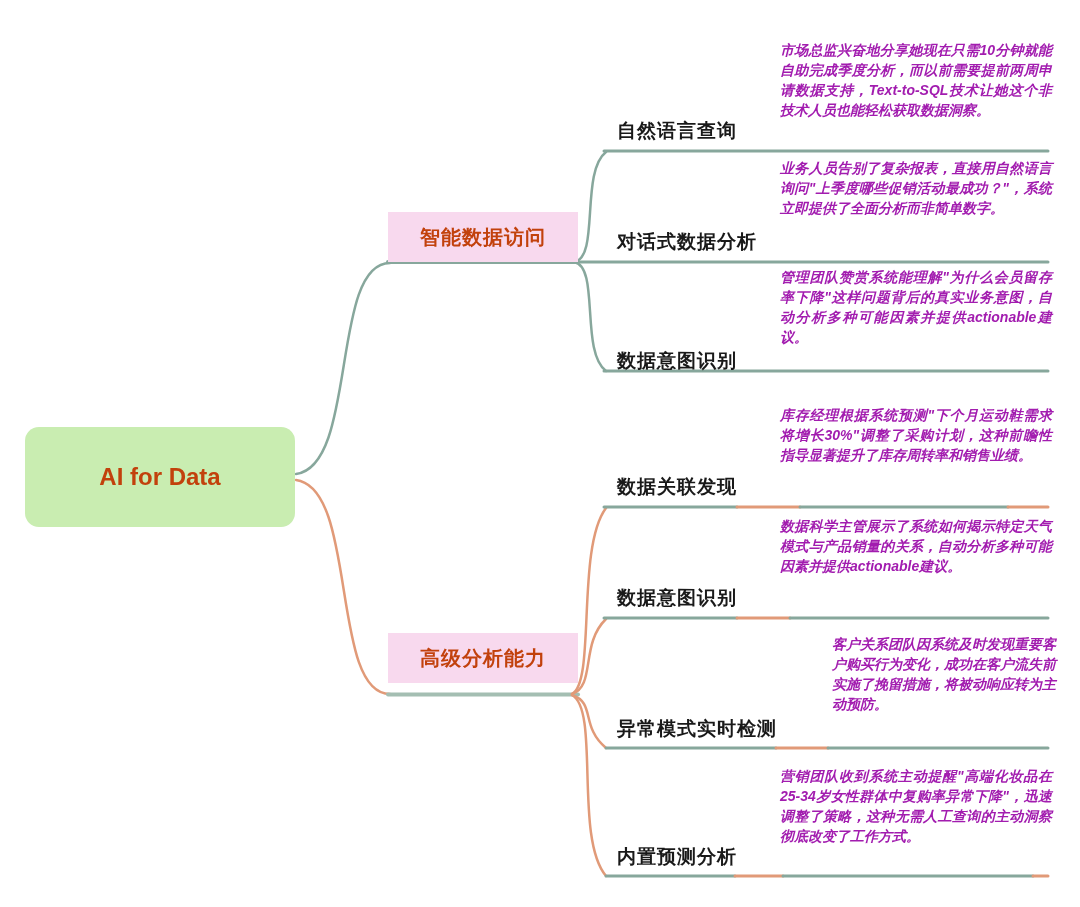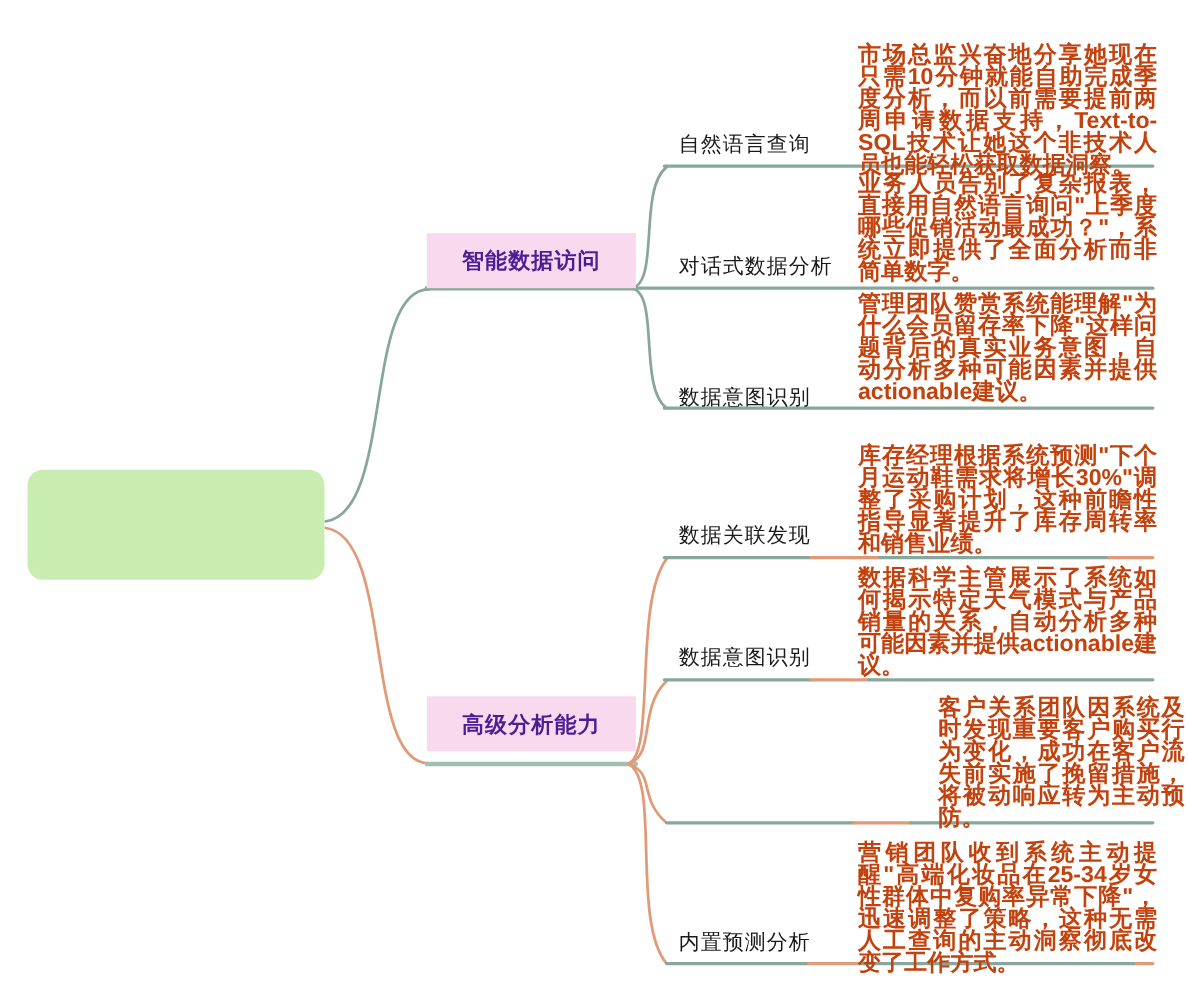--- a/index.html
+++ b/index.html
@@ -3,38 +3,38 @@
 <meta charset="utf-8">
 <style>
   html,body{margin:0;padding:0;background:#ffffff;}
   #canvas{
     position:relative;width:1080px;height:907px;background:#ffffff;
     font-family:"Liberation Sans","DejaVu Sans",sans-serif;overflow:hidden;
   }
   #links{position:absolute;left:0;top:0;width:1080px;height:907px;}
   .node-box{
     position:absolute;display:flex;align-items:center;justify-content:center;
-    box-sizing:border-box;color:#4c1d95;font-weight:700;
+    box-sizing:border-box;color:#c2410c;font-weight:700;
   }
   .root-box{
     left:25px;top:427px;width:270px;height:100px;border-radius:14px;
     font-size:24px;line-height:34px;text-align:center;
   }
   .branch-box{width:190px;height:50px;font-size:20px;letter-spacing:1px;}
   .branch-box.b1{left:388px;top:212px;}
   .branch-box.b2{left:388px;top:609px;margin-top:24px;}
   .leaf-label{
-    position:absolute;left:617px;font-size:19px;font-weight:400;color:#191919;
+    position:absolute;left:617px;font-size:19px;font-weight:700;color:#191919;
     letter-spacing:1px;white-space:nowrap;
   }
   .leaf-desc{
-    position:absolute;left:780px;width:272px;font-size:21px;line-height:20px;
-    font-weight:700;color:#c2410c;text-align:justify;
+    position:absolute;left:780px;width:272px;font-size:14px;line-height:20px;
+    font-weight:700;color:#a21caf;text-align:justify;font-style:italic;
   }
-  .leaf-desc.narrow{left:832px;width:224px;margin-left:21px;}
+  .leaf-desc.narrow{left:832px;width:224px;}
 </style>
 </head>
 <body>
 
 <div id="canvas">
 
   <svg id="links" viewBox="0 0 1080 907" fill="none" stroke-linecap="round">
 
     <path stroke-width="2.5" d="M296,474 C358,466 330,263 390,263" stroke="#87A79C"></path>
     <path stroke-width="2.5" d="M296,480 C358,488 330,694 390,694" stroke="#E19A78"></path>
@@ -74,36 +74,38 @@
     <g>
       <path stroke-width="3" d="M606,876 L735,876" stroke="#87A79C"></path>
       <path stroke-width="3" d="M735,876 L783,876" stroke="#E19A78"></path>
       <path stroke-width="3" d="M783,876 L1033,876" stroke="#87A79C"></path>
       <path stroke-width="3" d="M1033,876 L1048,876" stroke="#E19A78"></path>
     </g>
   </svg>
 
   <div class="node-box root-box" style="background: rgb(201, 237, 177);">
     <div>
+      <div>AI for Data</div>
     </div>
   </div>
 
   <div class="node-box branch-box b1" style="background: rgb(248, 217, 238);">
     <span>智能数据访问</span>
   </div>
   <div class="node-box branch-box b2" style="background: rgb(248, 217, 238);">
     <span>高级分析能力</span>
   </div>
 
   <div class="leaf-label" style="top:118px">自然语言查询</div>
   <div class="leaf-label" style="top:229px">对话式数据分析</div>
   <div class="leaf-label" style="top:348px">数据意图识别</div>
 
   <div class="leaf-label" style="top:474px">数据关联发现</div>
   <div class="leaf-label" style="top:585px">数据意图识别</div>
+  <div class="leaf-label" style="top:716px">异常模式实时检测</div>
   <div class="leaf-label" style="top:844px">内置预测分析</div>
 
   <div class="leaf-desc" style="top:40px">市场总监兴奋地分享她现在只需10分钟就能自助完成季度分析，而以前需要提前两周申请数据支持，Text-to-SQL技术让她这个非技术人员也能轻松获取数据洞察。</div>
   <div class="leaf-desc" style="top:158px">业务人员告别了复杂报表，直接用自然语言询问"上季度哪些促销活动最成功？"，系统立即提供了全面分析而非简单数字。</div>
   <div class="leaf-desc" style="top:267px">管理团队赞赏系统能理解"为什么会员留存率下降"这样问题背后的真实业务意图，自动分析多种可能因素并提供actionable建议。</div>
 
   <div class="leaf-desc" style="top:405px">库存经理根据系统预测"下个月运动鞋需求将增长30%"调整了采购计划，这种前瞻性指导显著提升了库存周转率和销售业绩。</div>
   <div class="leaf-desc" style="top:516px">数据科学主管展示了系统如何揭示特定天气模式与产品销量的关系，自动分析多种可能因素并提供actionable建议。</div>
   <div class="leaf-desc narrow" style="top:634px">客户关系团队因系统及时发现重要客户购买行为变化，成功在客户流失前实施了挽留措施，将被动响应转为主动预防。</div>
   <div class="leaf-desc" style="top:766px">营销团队收到系统主动提醒"高端化妆品在25-34岁女性群体中复购率异常下降"，迅速调整了策略，这种无需人工查询的主动洞察彻底改变了工作方式。</div>

